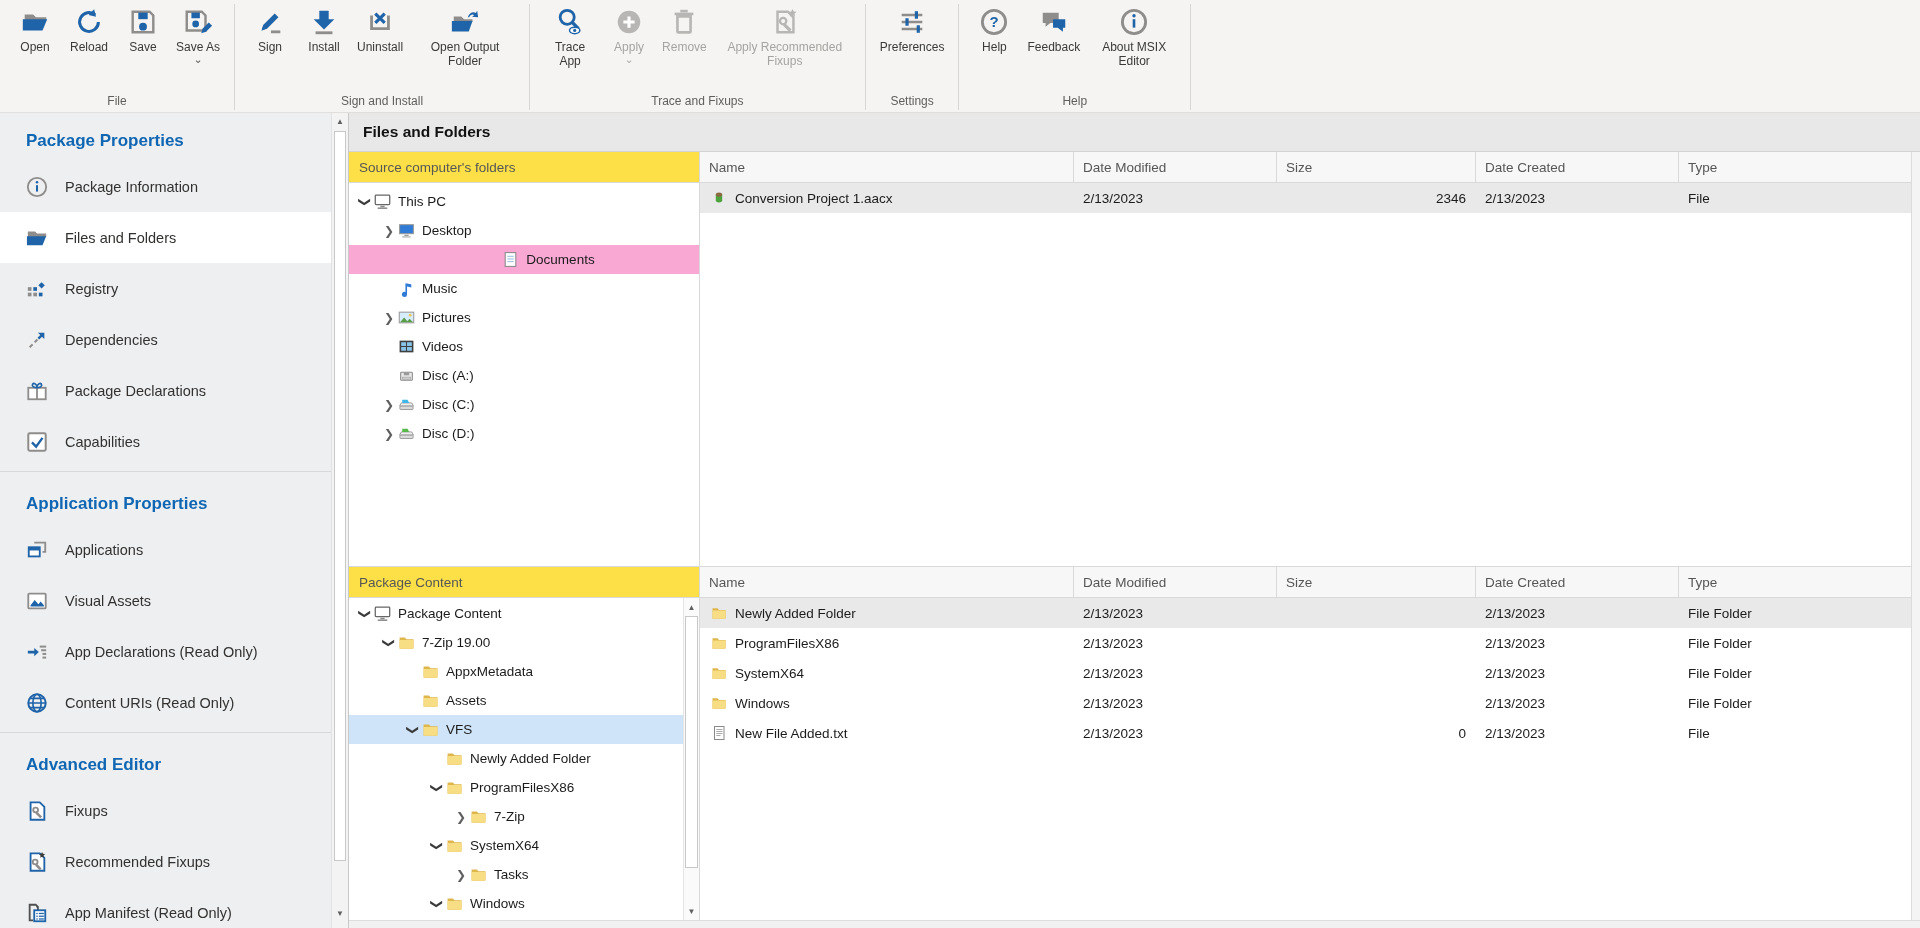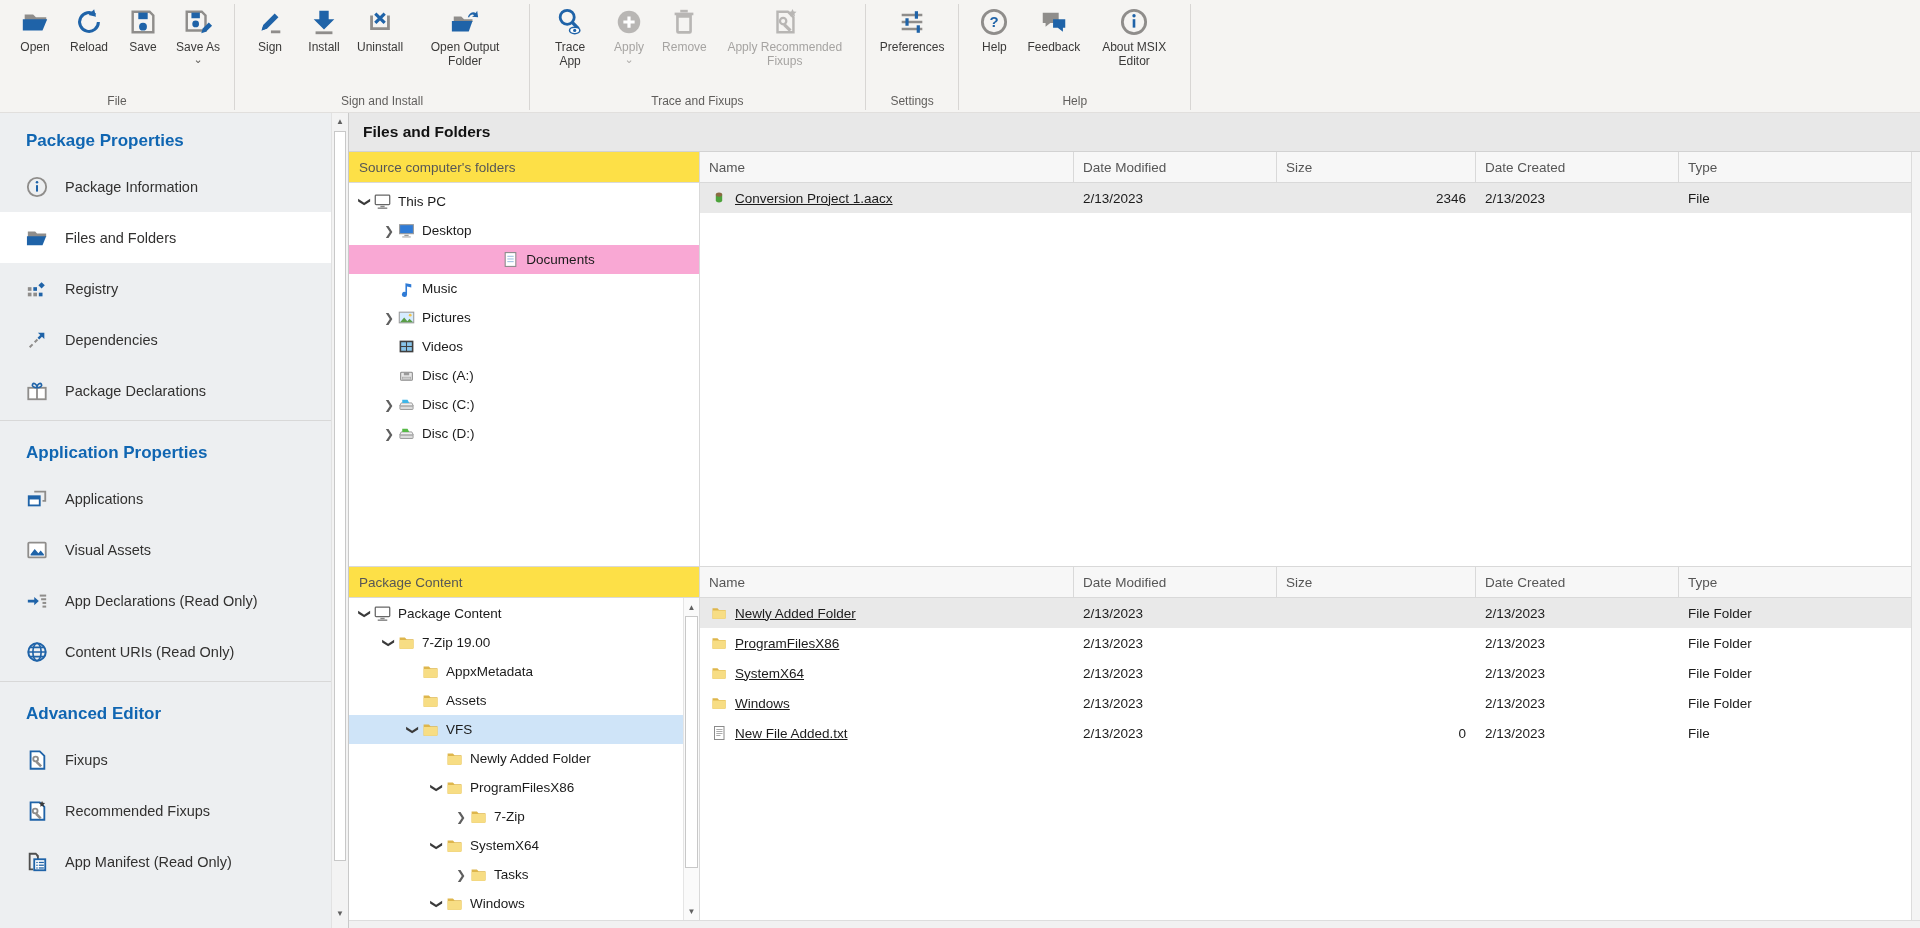--- a/index.html
+++ b/index.html
@@ -81,21 +81,21 @@
   .exp.open{transform:rotate(90deg);color:#3a3a3a;}
   .tree-ic{width:17px;height:17px;flex:none;margin:0 7px 0 1px;display:flex;}
   .tree-ic svg{width:17px;height:17px;}
   
   .list-panel{flex:1;display:flex;flex-direction:column;min-width:0;background:#fff;}
   .list-header{display:grid;grid-template-columns:374px 203px 199px 203px 233px;height:31px;flex:none;background:#f7f7f7;border-bottom:1px solid #d9d9d9;box-sizing:border-box;}
   .lh-cell{font-size:13.5px;color:#565656;display:flex;align-items:center;padding-left:9px;border-right:1px solid #d9d9d9;box-sizing:border-box;cursor:default;}
   .list-body{flex:1;overflow:hidden;}
   .list-row{display:grid;grid-template-columns:374px 203px 199px 203px 233px;height:30px;align-items:center;font-size:13.5px;color:#1b1b1b;cursor:default;}
   .list-row.selected{background:#e9e9e9;}
-  .lr-name{display:flex;align-items:center;padding-left:11px;overflow:hidden;white-space:nowrap;text-decoration:underline;}
+  .lr-name{display:flex;align-items:center;padding-left:11px;overflow:hidden;white-space:nowrap;}
   .lr-ic{width:16px;height:16px;flex:none;margin-right:8px;display:flex;}
   .lr-ic svg{width:16px;height:16px;}
   .lr-cell{padding-left:9px;white-space:nowrap;overflow:hidden;}
   .lr-size{text-align:right;padding-right:10px;}
   
   .tree2-scroll{position:absolute;top:31px;right:0;bottom:0;width:16px;background:#fafafa;border-left:1px solid #e5e5e5;box-sizing:border-box;}
   .t2-arrow{position:absolute;left:0;right:0;height:16px;display:flex;align-items:center;justify-content:center;font-size:8px;color:#606060;}
   .t2-arrow.up{top:1px;}
   .t2-arrow.down{bottom:1px;}
   .t2-thumb{position:absolute;left:1px;right:1px;top:18px;height:252px;background:#ffffff;border:1px solid #c8c8c8;box-sizing:border-box;}
@@ -319,20 +319,29 @@
     <div class="side-item" data-name="sidebar-item-package-declarations">
       <span class="side-ic">
         <svg data-name="declarations-icon" viewBox="0 0 24 24">
           <rect x="2.5" y="8.5" width="19" height="12.5" fill="#fff" stroke="#8f8d8b" stroke-width="2"></rect>
           <line x1="12" y1="8.5" x2="12" y2="21" stroke="#8f8d8b" stroke-width="2"></line>
           <path d="M12 8.5C8.5 8.5 6 6.5 7.2 4.6 8.4 2.8 11 4 12 7c1-3 3.6-4.2 4.8-2.4C18 6.5 15.5 8.5 12 8.5z" fill="none" stroke="#1f63a8" stroke-width="1.8"></path>
         </svg>
       </span>
       <span class="side-item-label" data-name="sidebar-item-label">Package Declarations</span>
     </div>
+    <div class="side-item" data-name="sidebar-item-capabilities">
+      <span class="side-ic">
+        <svg data-name="capabilities-icon" viewBox="0 0 24 24">
+          <rect x="2.5" y="2.5" width="19" height="19" rx="1.5" fill="#fff" stroke="#8f8d8b" stroke-width="2.2"></rect>
+          <path d="M6.5 12.5l4.5 4.5L18 7.5" fill="none" stroke="#1f63a8" stroke-width="2.6"></path>
+        </svg>
+      </span>
+      <span class="side-item-label" data-name="sidebar-item-label">Capabilities</span>
+    </div>
     <div class="side-divider" data-name="sidebar-section-divider"></div>
     <div class="side-heading" data-name="sidebar-heading-application-properties">Application Properties</div>
     <div class="side-item" data-name="sidebar-item-applications">
       <span class="side-ic">
         <svg data-name="applications-icon" viewBox="0 0 24 24">
           <path d="M9 4h12v10h-3" fill="none" stroke="#8f8d8b" stroke-width="2"></path>
           <rect x="3" y="9" width="12" height="10" fill="#fff" stroke="#1f63a8" stroke-width="2"></rect>
           <rect x="3" y="9" width="12" height="3.5" fill="#1f63a8"></rect>
         </svg>
       </span>

